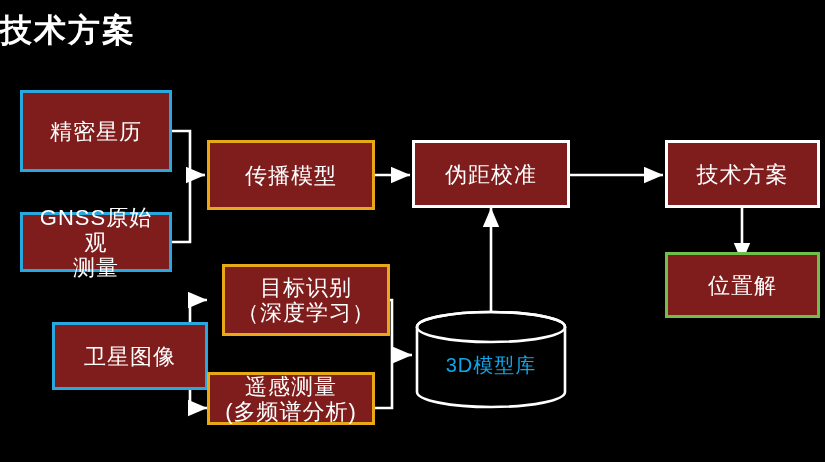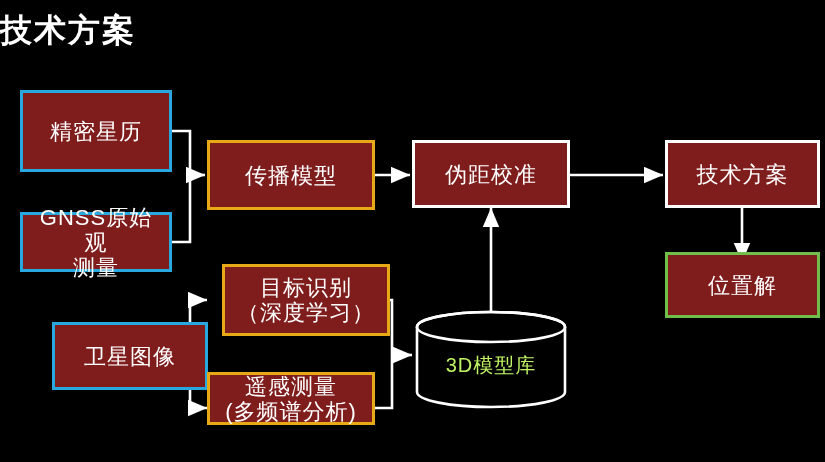--- a/index.html
+++ b/index.html
@@ -60,21 +60,21 @@
   .cyl svg { display: block; }
   .cyl .cyl-label {
     position: absolute;
     left: 0;
     top: 0;
     width: 100%;
     height: 100%;
     display: flex;
     align-items: center;
     justify-content: center;
-    color: #bef264;
+    color: #0ea5e9;
     font-size: 20px;
     letter-spacing: 1px;
     padding-top: 10px;
     box-sizing: border-box;
   }
 
   
   #wires {
     position: absolute;
     left: 0; top: 0;

